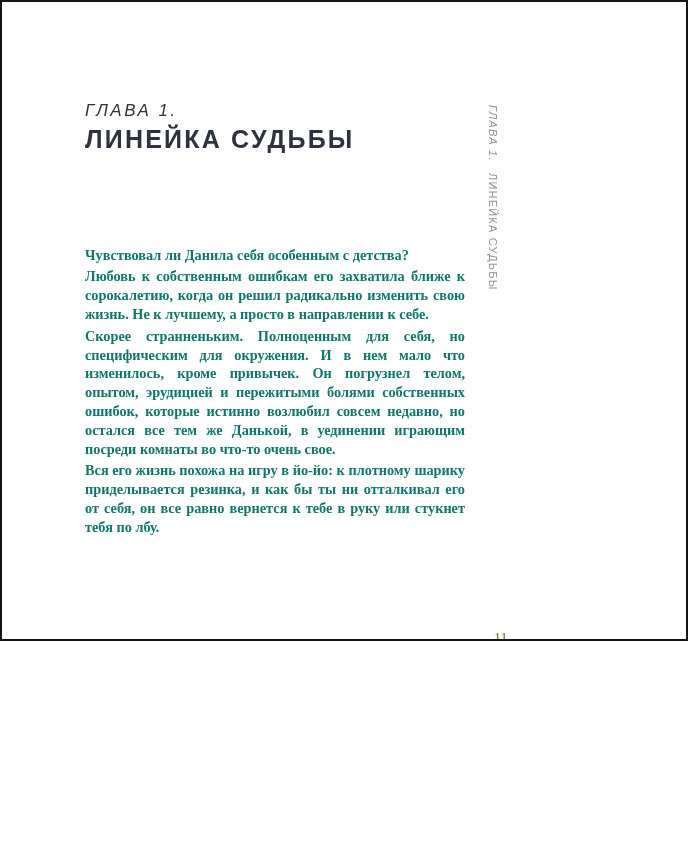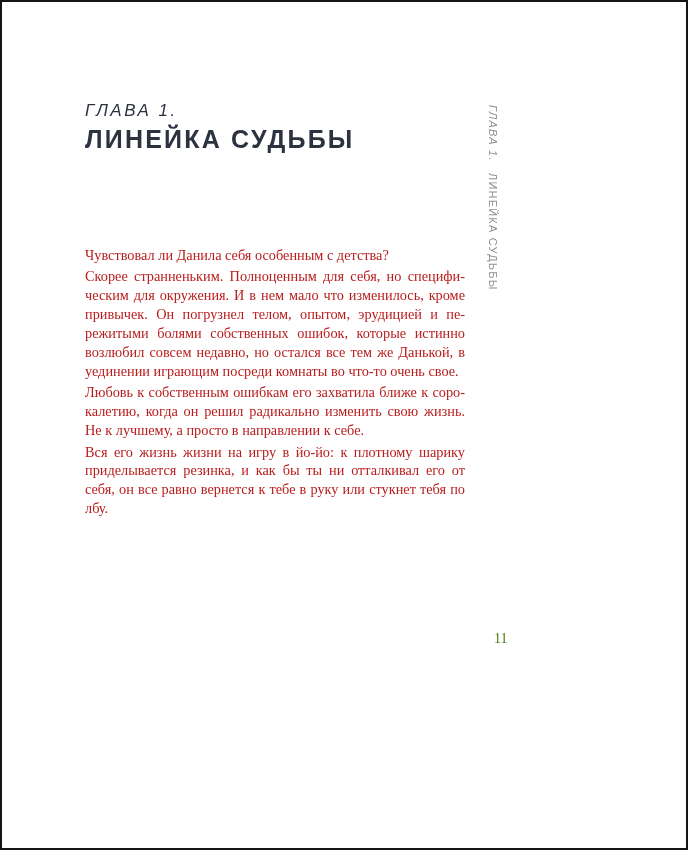--- a/index.html
+++ b/index.html
@@ -4,21 +4,21 @@
 <style>
   html, body {
     margin: 0;
     padding: 0;
     background: #ffffff;
     font-family: "Liberation Sans", sans-serif;
   }
   .page {
     position: relative;
     width: 688px;
-    height: 850px;
+    height: 641px;
     box-sizing: border-box;
     background: #ffffff;
     border: 2px solid #141414;
     overflow: hidden;
   }
 
   
   .chapter-heading {
     position: absolute;
     left: 83px;
@@ -64,23 +64,24 @@
 
   
   .body-text {
     position: absolute;
     left: 83px;
     top: 244px;
     width: 380px;
     font-family: "Liberation Serif", serif;
     font-size: 14.3px;
     line-height: 18.9px;
-    color: #b91c1c;
+    color: #0f766e;
     text-align: justify;
     hyphens: manual;
+    font-weight: bold;
   }
   .body-text p {
     margin: 0 0 2.5px 0;
     padding: 0;
   }
 
   
   .page-number {
     position: absolute;
     left: 492px;
@@ -100,20 +101,20 @@
     <div class="chapter-title">ЛИНЕЙКА СУДЬБЫ</div>
   </div>
 
   <div class="running-head">
     <span class="rh-label">ГЛАВА 1.</span>
     <span class="rh-title">ЛИНЕЙКА СУДЬБЫ</span>
   </div>
 
   <div class="body-text">
     <p>Чувствовал ли Данила себя особенным с детства?</p>
+    <p>Любовь к собственным ошибкам его захватила ближе к соро­калетию, когда он решил радикально изменить свою жизнь. Не к лучшему, а просто в направлении к себе.</p>
     <p>Скорее странненьким. Полноценным для себя, но специфи­ческим для окружения. И в нем мало что изменилось, кроме привычек. Он погрузнел телом, опытом, эрудицией и пе­режитыми болями собственных ошибок, которые истинно возлюбил совсем недавно, но остался все тем же Данькой, в уединении играющим посреди комнаты во что-то очень свое.</p>
-    <p>Любовь к собственным ошибкам его захватила ближе к соро­калетию, когда он решил радикально изменить свою жизнь. Не к лучшему, а просто в направлении к себе.</p>
-    <p>Вся его жизнь жизни на игру в йо-йо: к плотному шарику при­делывается резинка, и как бы ты ни отталкивал его от себя, он все равно вернется к тебе в руку или стукнет тебя по лбу.</p>
+    <p>Вся его жизнь похожа на игру в йо-йо: к плотному шарику при­делывается резинка, и как бы ты ни отталкивал его от себя, он все равно вернется к тебе в руку или стукнет тебя по лбу.</p>
   </div>
 
   <div class="page-number">11</div>
 
 </div>
 
 </body></html>

